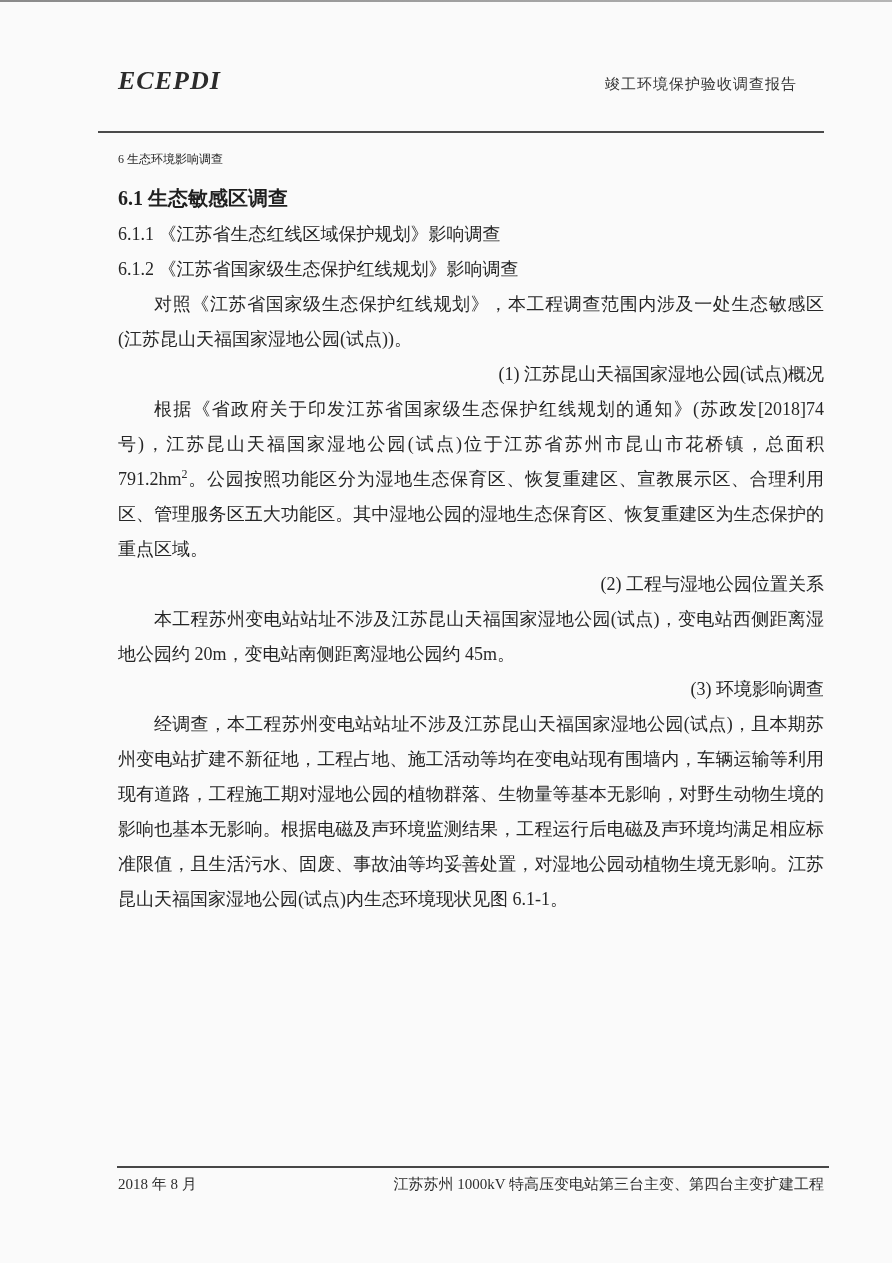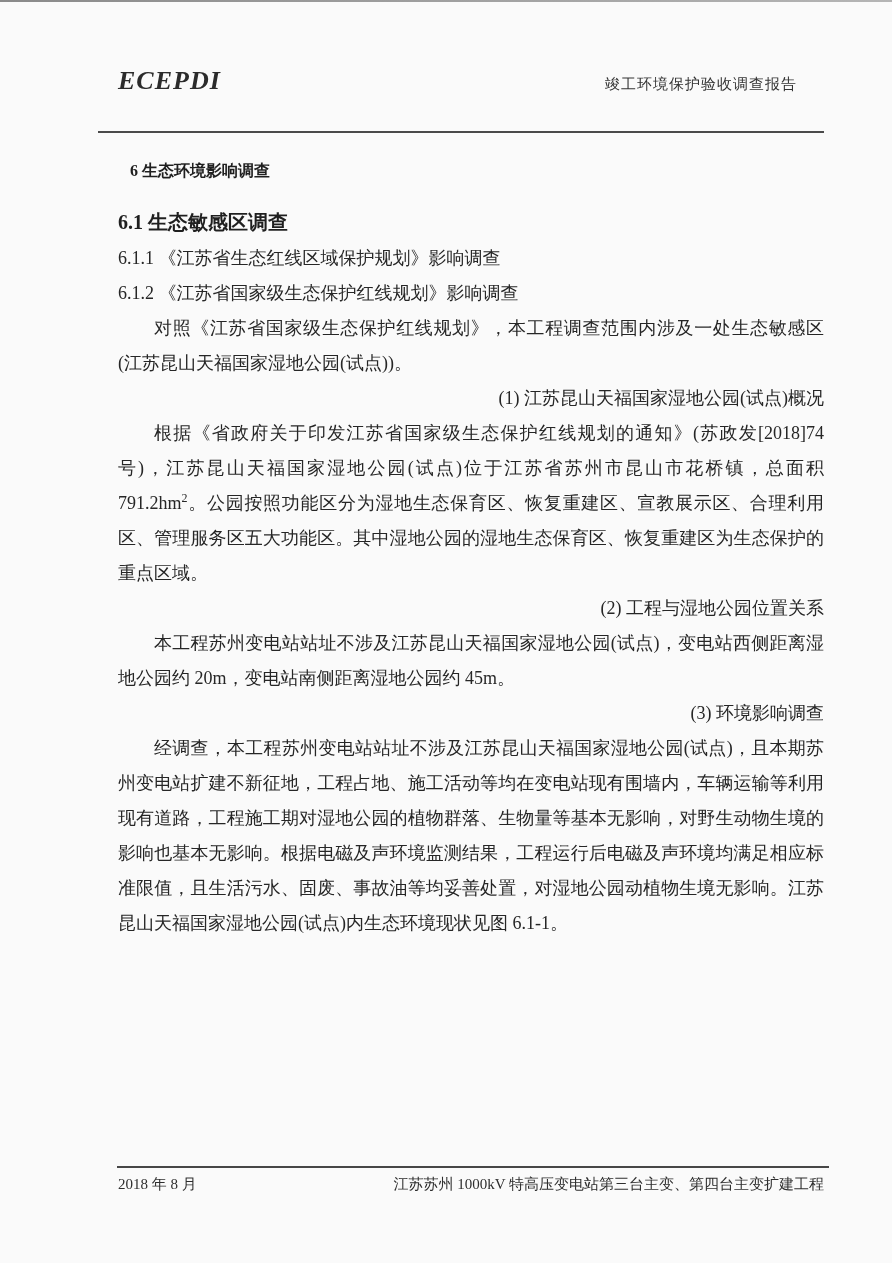--- a/index.html
+++ b/index.html
@@ -35,21 +35,21 @@
     position: absolute; top: 131px; left: 98px; width: 726px; height: 2px;
     background: #4a4a4a;
   }
   
   .content {
     position: absolute; top: 139px; left: 118px; width: 706px;
     font-size: 18px; line-height: 35px;
     text-align: justify; text-justify: inter-character;
   }
   .content h1 {
-    font-size: 16px; line-height: 40px; margin: 12px; font-weight: bold;
+    font-size: 12px; line-height: 40px; margin: 0; font-weight: normal;
     text-align: left; color: #1f1f1f;
   }
   .content h2 {
     font-size: 20px; line-height: 38px; margin: 0; font-weight: bold;
     text-align: left; color: #1f1f1f;
   }
   .content p { margin: 0; text-indent: 2em; }
   .content .sub-heading { margin: 0; text-indent: 0; text-align: left; }
   .content .clause { margin: 0; text-indent: 2em; text-align: right; }
   sup.unit-sup { font-size: 12px; line-height: 0; }

